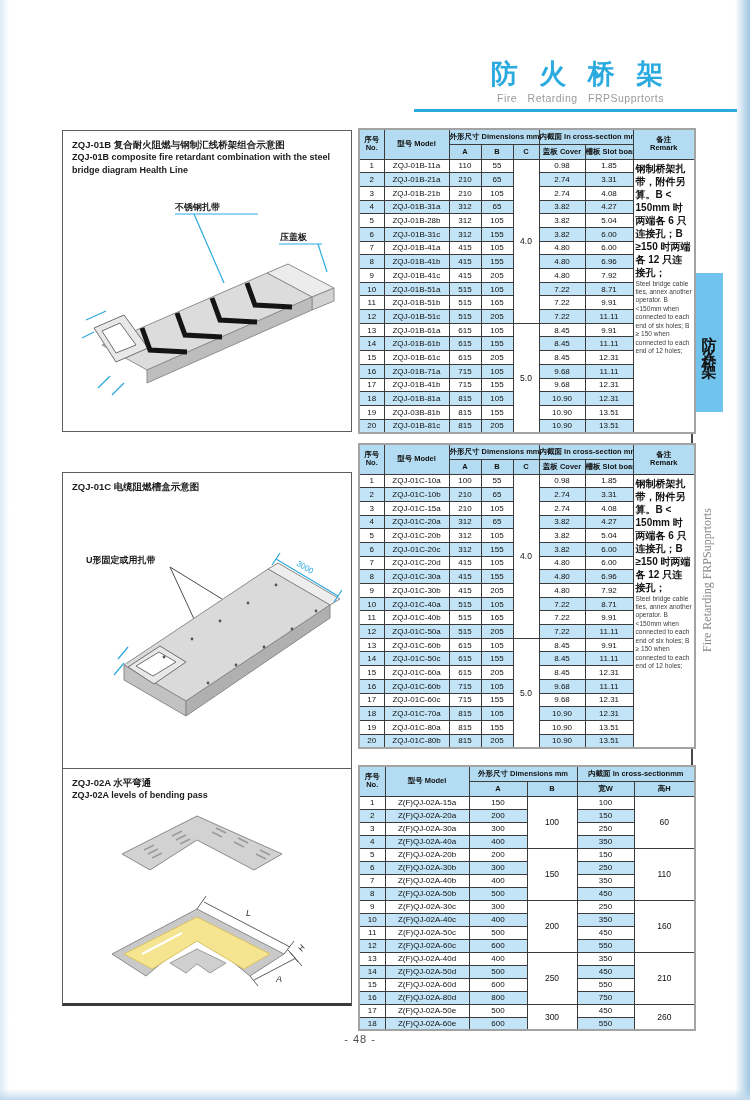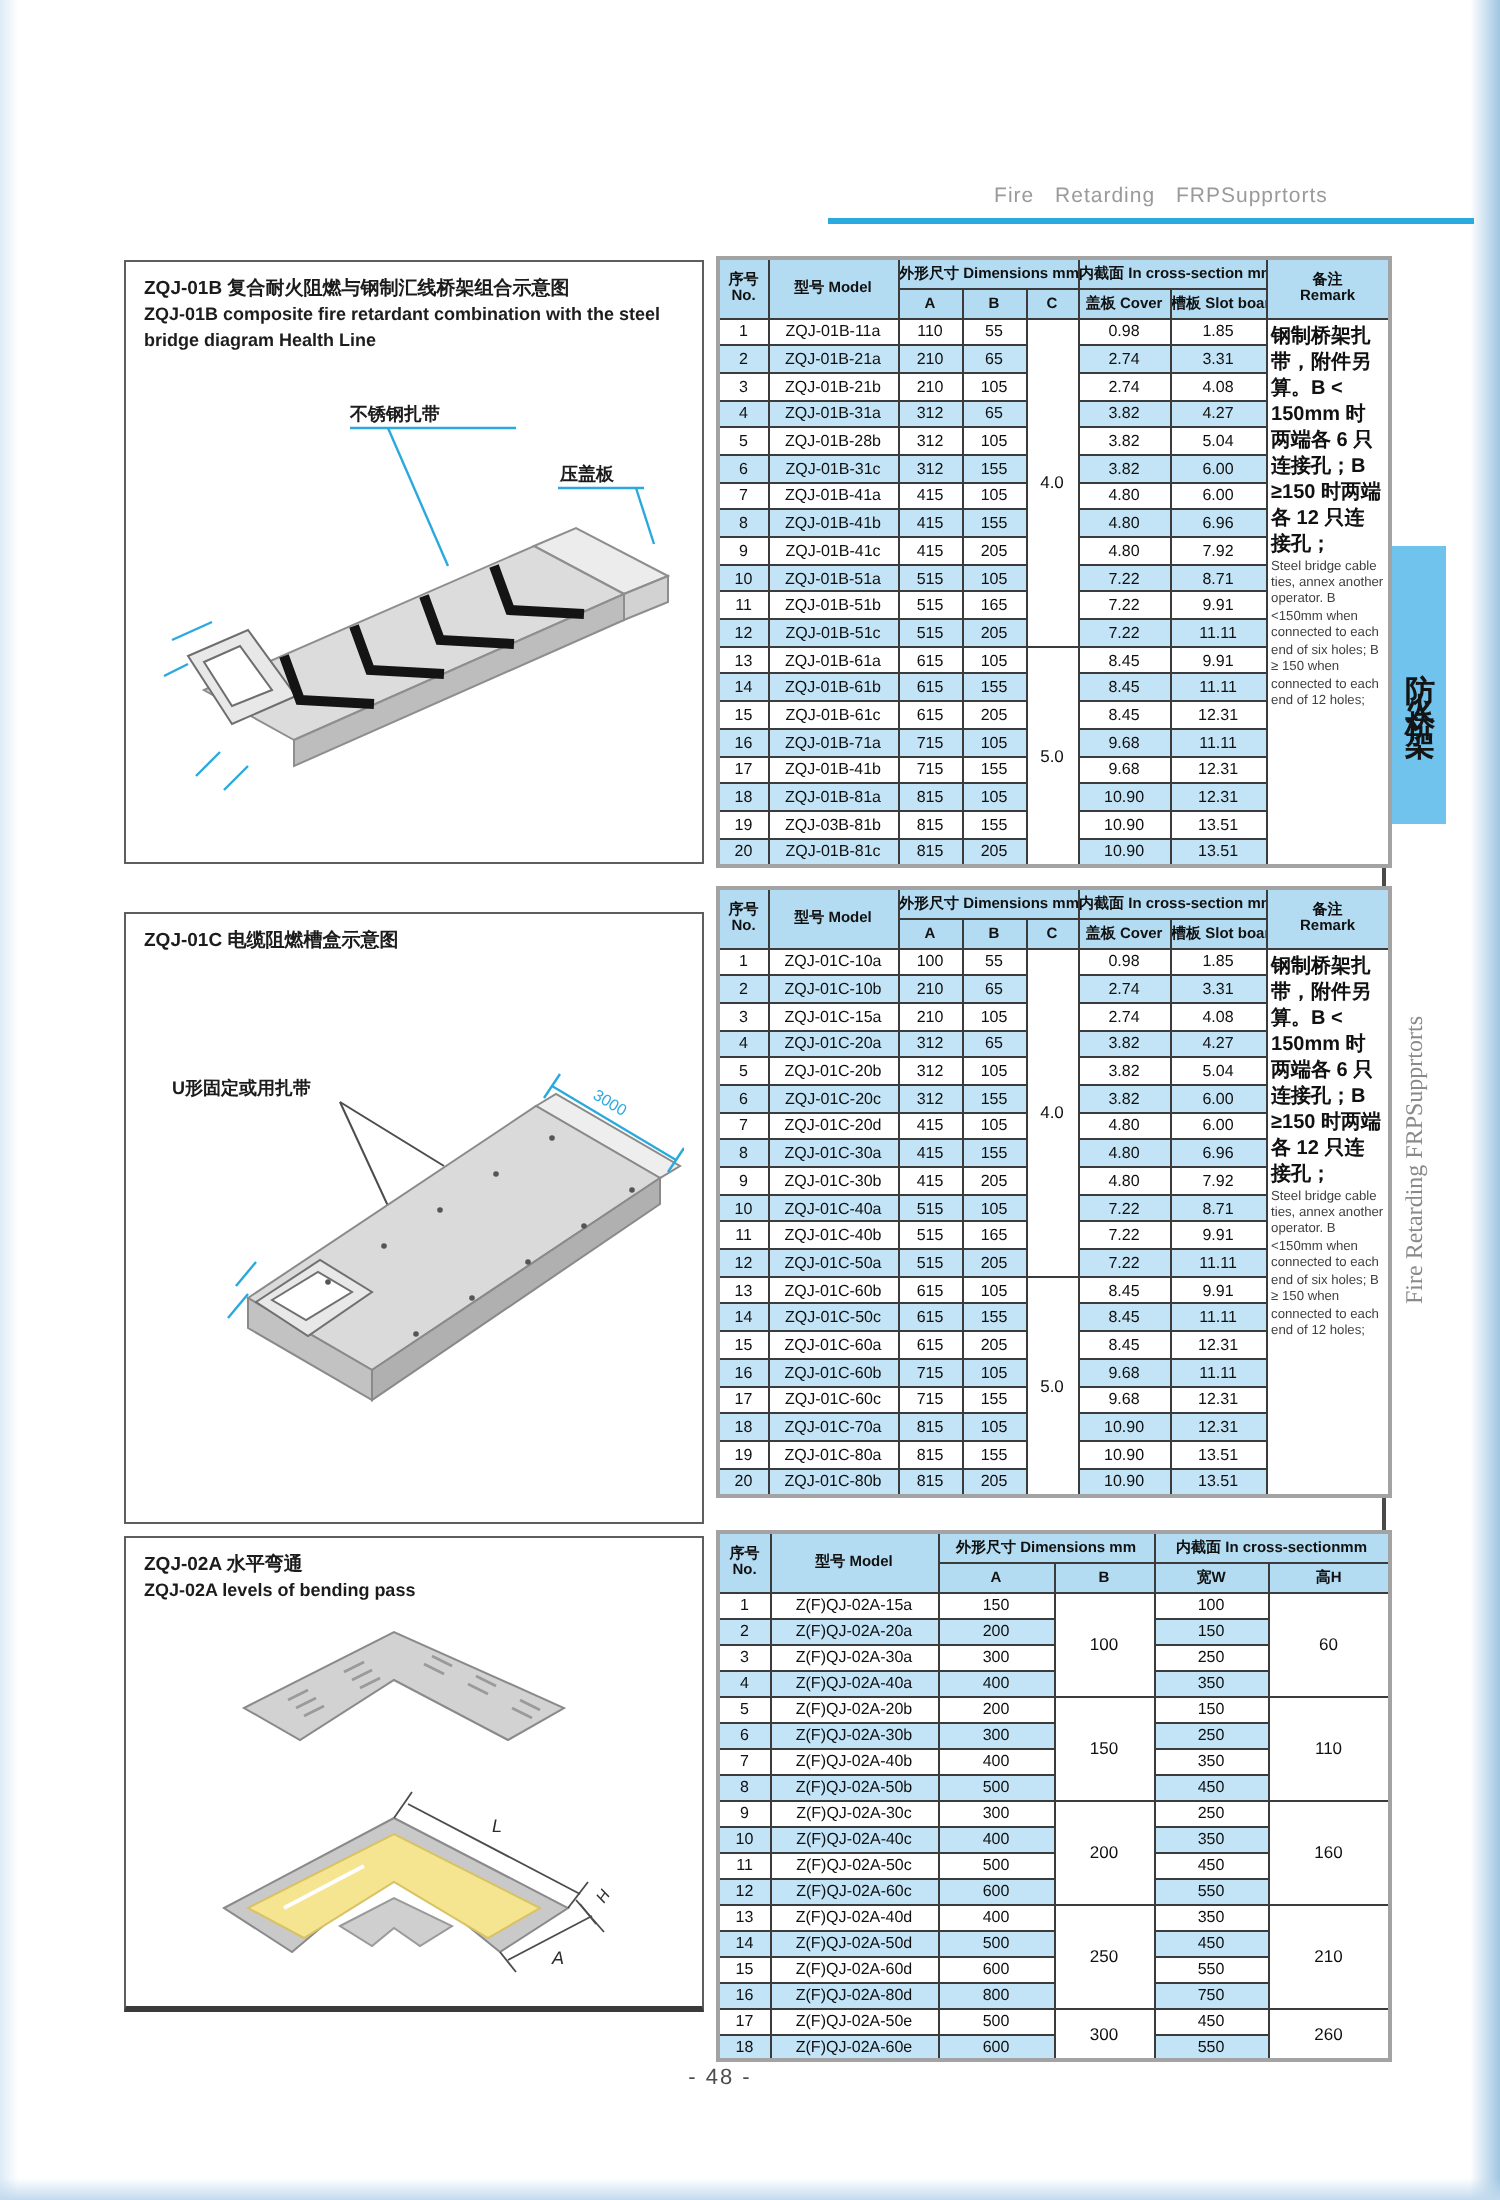--- a/index.html
+++ b/index.html
@@ -15,21 +15,21 @@
   
   .hdr-title{position:absolute;left:478px;top:56px;width:205px;text-align:center;
         font-size:27px;font-weight:bold;color:#2BAADF;letter-spacing:7px;white-space:nowrap;}
   .hdr-sub{position:absolute;left:478px;top:92px;width:205px;text-align:center;
         font-size:10.5px;color:#9a9a9a;word-spacing:7px;letter-spacing:0.5px;}
   .hdr-rule{position:absolute;left:414px;top:109px;width:323px;height:2.5px;background:#2BAADF;}
   
   .panel{position:absolute;left:62px;width:290px;border:1px solid #5e5e5e;background:#fff;
         box-sizing:border-box;padding:7px 9px 0 9px;}
   #panel1{top:130px;height:302px;}
-  #panel2{top:456px;height:306px;}
+  #panel2{top:472px;height:306px;}
   #panel3{top:768px;height:238px;border-bottom:3px solid #3a3a3a;}
   .panel-title-cn{font-size:9.5px;font-weight:600;color:#1c1c1c;line-height:1.4;}
   .panel-title-en{font-size:9px;font-weight:600;color:#1c1c1c;line-height:1.4;}
   .panel svg{display:block;margin:4px auto 0 auto;}
   
   table.spec{position:absolute;left:358px;width:336px;border-collapse:collapse;table-layout:fixed;
         background:#fff;border:2px solid #a3a3a3;}
   #table1{top:128px;} #table2{top:443px;} #table3{top:765px;}
   .spec th,.spec td{border:1px solid #3b3b3b;text-align:center;padding:0;overflow:hidden;
         white-space:nowrap;}
@@ -59,20 +59,21 @@
   .dk{stroke:#4c4c4c;stroke-width:1;fill:none;}
 </style>
 </head>
 <body>
 
 <div class="page">
   <div class="edge-left"></div>
   <div class="edge-right"></div>
   <div class="edge-bottom"></div>
 
+  <div class="hdr-title">防 火 桥 架</div>
   <div class="hdr-sub">Fire Retarding FRPSupprtorts</div>
   <div class="hdr-rule"></div>
 
   <div class="vrule"></div>
   <div class="side-tab">
     <span>防火桥架</span>
   </div>
   <div class="side-en">Fire Retarding FRPSupprtorts</div>
 
   <section class="panel" id="panel1">

